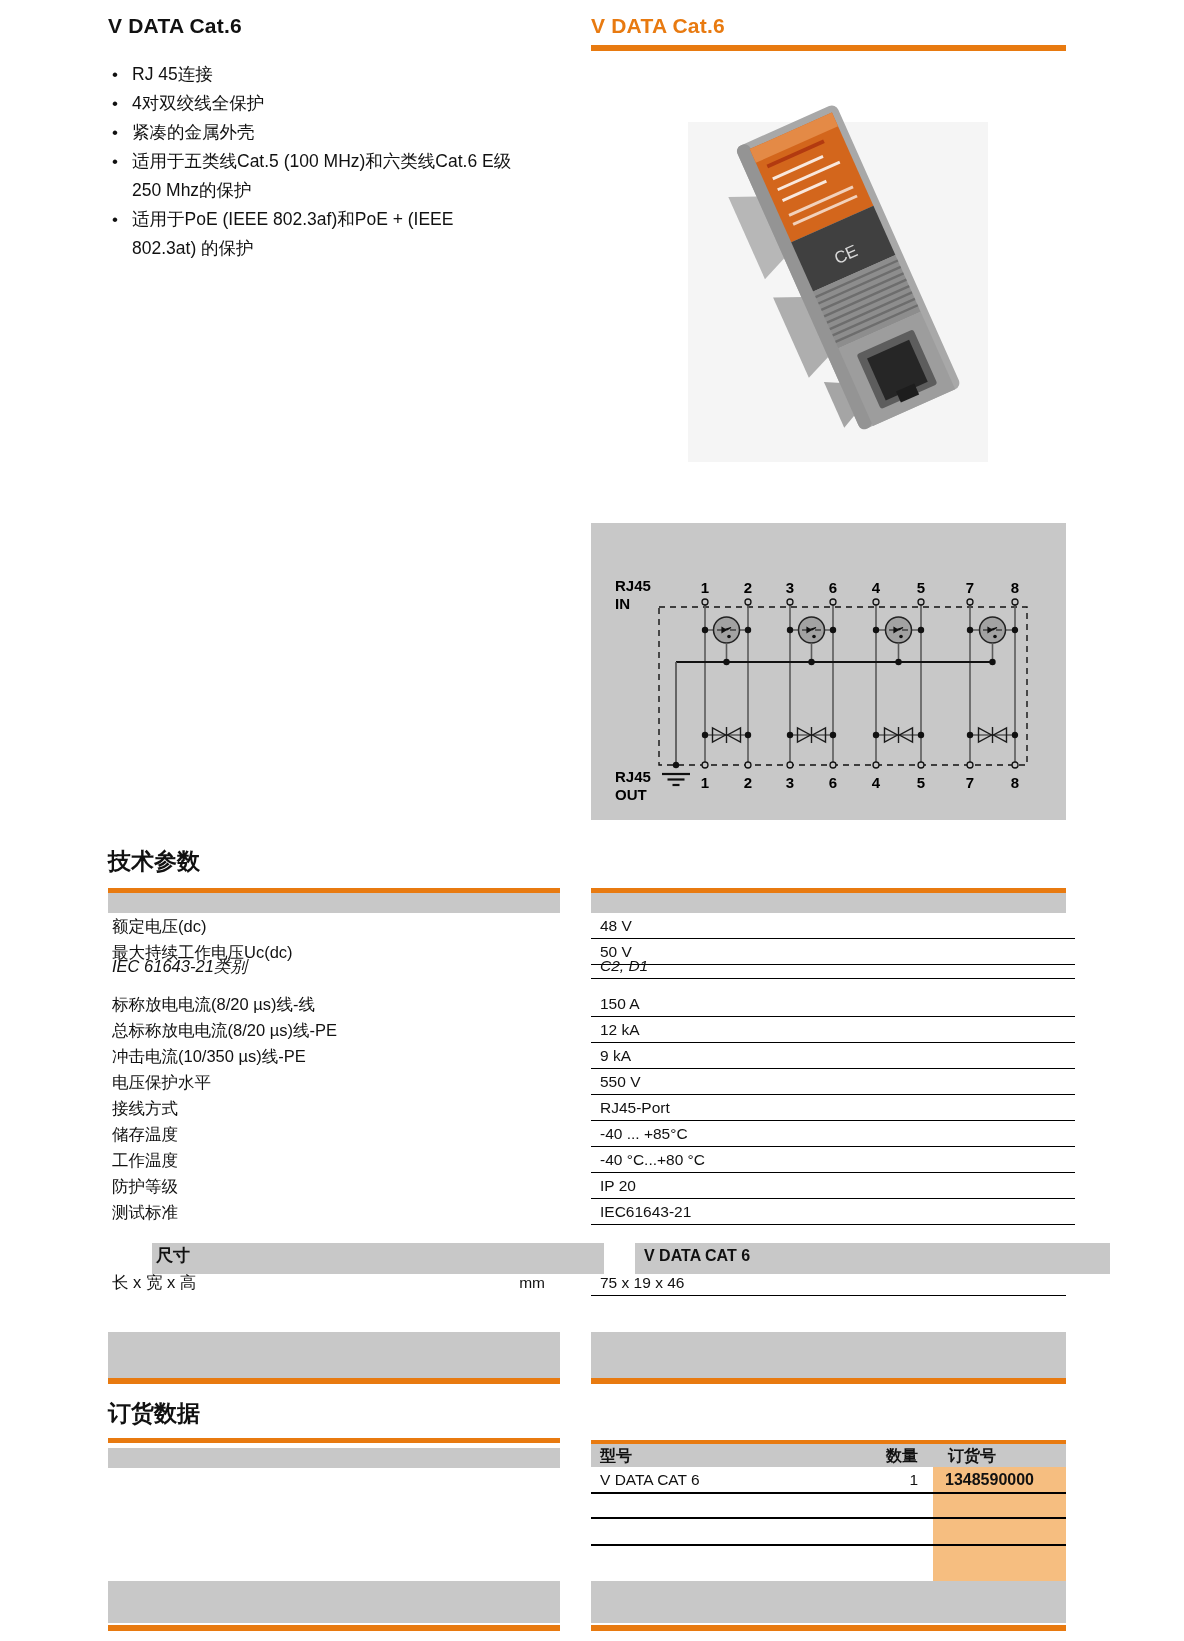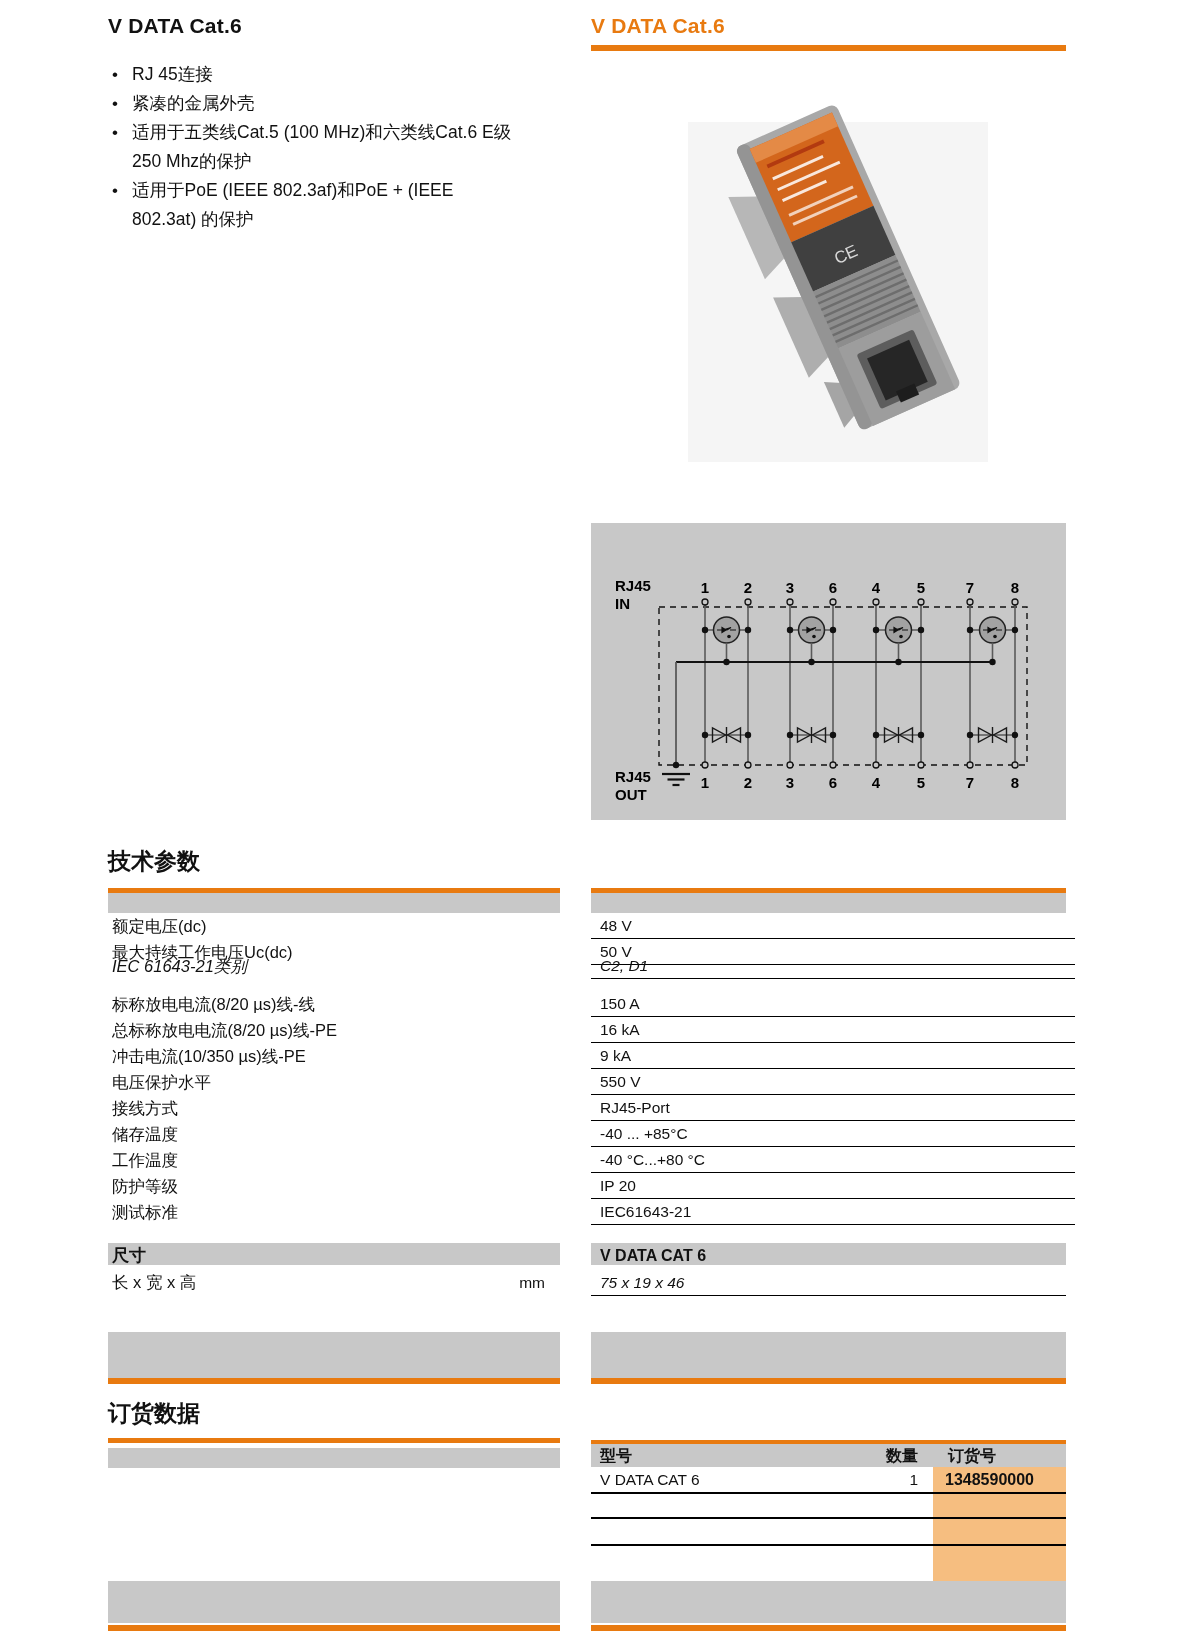--- a/index.html
+++ b/index.html
@@ -10,36 +10,37 @@
   .orange{background:#E87A10;}
   .title{font-size:21px;font-weight:bold;letter-spacing:0.2px;}
   .title.right{color:#E87A10;}
   .features{left:108px;top:60px;width:405px;font-size:17.5px;line-height:29px;}
   .feature{position:relative;padding-left:24px;}
   .feature::before{content:"•";position:absolute;left:4px;top:0;font-size:17px;}
   .sec-head{font-size:23px;font-weight:bold;}
   .tlabel{position:absolute;left:112px;top:0;height:26px;line-height:27px;font-size:16.5px;white-space:nowrap;}
   .tvalue{position:absolute;left:591px;top:0;width:475px;height:24.5px;line-height:26px;
           font-size:15.5px;padding-left:9px;box-sizing:content-box;border-bottom:1.5px solid #000;white-space:nowrap;}
-  .dimbar{height:22px;line-height:25px;font-weight:bold;}
+  .dimbar{height:31px;line-height:25px;font-weight:bold;margin-left:44px;}
   .ord-line{height:1.5px;background:#000;z-index:4;}
   .ocell{background:#F6BE80;}
   svg text{font-family:"Liberation Sans","DejaVu Sans",sans-serif;}
 </style>
 </head>
 <body>
 
 <div class="page">
 
   <div class="abs title" style="left:108px;top:14px;">V DATA Cat.6</div>
   <div class="abs title right" style="left:591px;top:14px;">V DATA Cat.6</div>
   <div class="abs orange" style="left:591px;top:45px;width:475px;height:6px;"></div>
 
   <div class="abs features">
     <div class="feature">RJ 45连接</div>
+    <div class="feature">4对双绞线全保护</div>
     <div class="feature">紧凑的金属外壳</div>
     <div class="feature">适用于五类线Cat.5 (100 MHz)和六类线Cat.6 E级250 Mhz的保护</div>
     <div class="feature">适用于PoE (IEEE 802.3af)和PoE + (IEEE 802.3at) 的保护</div>
   </div>
 
   <div class="abs" style="left:650px;top:88px;width:360px;height:400px;">
     <svg width="360" height="400" viewBox="0 0 360 400">
       <rect x="38" y="34" width="300" height="340" fill="#f5f5f5"></rect>
       <g transform="translate(85,60) rotate(-24)">
 
@@ -250,21 +251,21 @@
     <div class="abs" style="left:0;top:40px;width:1112px;height:26px;font-style:italic;">
       <div class="tlabel">IEC 61643-21类别</div>
       <div class="tvalue">C2, D1</div>
     </div>
     <div class="abs" style="left:0;top:78px;width:1184px;height:26px;">
       <div class="tlabel">标称放电电流(8/20 µs)线-线</div>
       <div class="tvalue">150 A</div>
     </div>
     <div class="abs" style="left:0;top:104px;width:1184px;height:26px;">
       <div class="tlabel">总标称放电电流(8/20 µs)线-PE</div>
-      <div class="tvalue">16 kA</div>
+      <div class="tvalue">12 kA</div>
     </div>
     <div class="abs" style="left:0;top:130px;width:1184px;height:26px;">
       <div class="tlabel">冲击电流(10/350 µs)线-PE</div>
       <div class="tvalue">9 kA</div>
     </div>
     <div class="abs" style="left:0;top:156px;width:954px;height:26px;">
       <div class="tlabel">电压保护水平</div>
       <div class="tvalue">550 V</div>
     </div>
     <div class="abs" style="left:0;top:182px;width:1184px;height:26px;">
@@ -286,21 +287,21 @@
     <div class="abs" style="left:0;top:286px;width:1184px;height:26px;">
       <div class="tlabel">测试标准</div>
       <div class="tvalue">IEC61643-21</div>
     </div>
   </div>
 
   <div class="abs bar dimbar" style="left:108px;top:1243px;width:452px;padding-left:4px;box-sizing:border-box;font-size:17px;">尺寸</div>
   <div class="abs bar dimbar" style="left:591px;top:1243px;width:475px;padding-left:9px;box-sizing:border-box;font-size:16px;">V DATA CAT 6</div>
   <div class="abs" style="left:112px;top:1268px;height:28px;line-height:29px;font-size:16.5px;">长 x 宽 x 高</div>
   <div class="abs" style="left:108px;top:1268px;width:437px;height:28px;line-height:29px;font-size:15.5px;text-align:right;">mm</div>
-  <div class="abs" style="left:591px;top:1268px;width:466px;height:26.5px;line-height:29px;font-size:15.5px;padding-left:9px;border-bottom:1.5px solid #000;font-style:italic;">75 x 19 x 46</div>
+  <div class="abs" style="left:591px;top:1268px;width:466px;height:26.5px;line-height:29px;font-size:15.5px;padding-left:9px;border-bottom:1.5px solid #000;">75 x 19 x 46</div>
 
   <div class="abs bar" style="left:108px;top:1332px;width:452px;height:46px;"></div>
   <div class="abs orange" style="left:108px;top:1378px;width:452px;height:6px;"></div>
   <div class="abs bar" style="left:591px;top:1332px;width:475px;height:46px;"></div>
   <div class="abs orange" style="left:591px;top:1378px;width:475px;height:6px;"></div>
 
   <div class="abs sec-head" style="left:108px;top:1398px;">订货数据</div>
   <div class="abs orange" style="left:108px;top:1438px;width:452px;height:5px;"></div>
   <div class="abs bar" style="left:108px;top:1448px;width:452px;height:20px;"></div>
 

